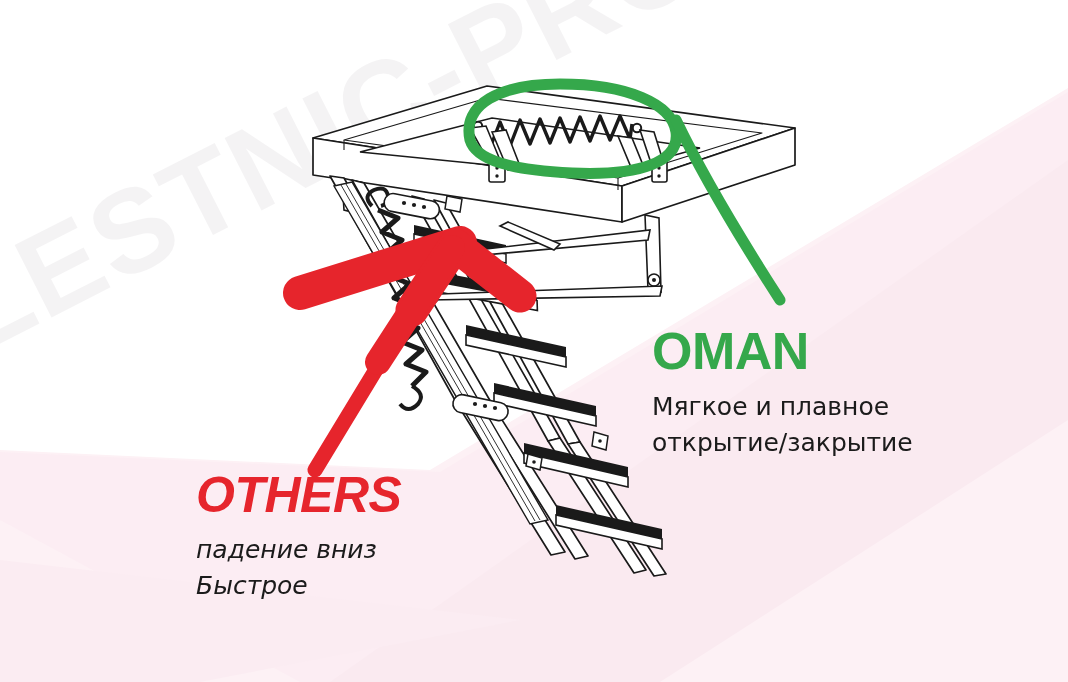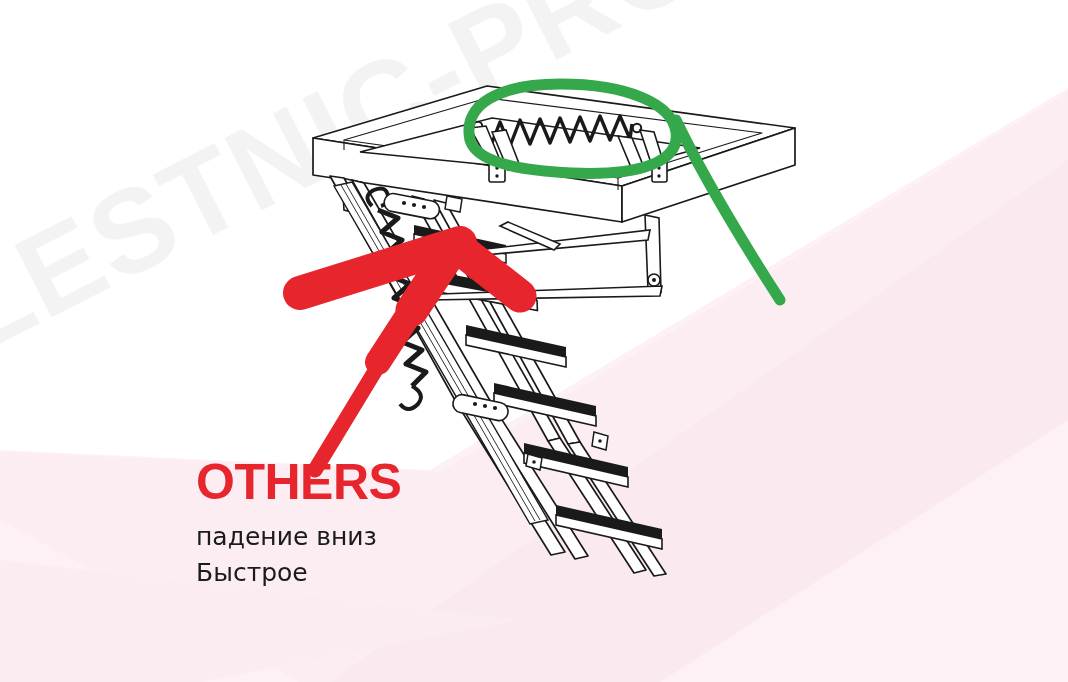--- a/index.html
+++ b/index.html
@@ -30,21 +30,21 @@
     white-space:nowrap;
     user-select:none;
   }
 
   
   .illo{position:absolute;left:0;top:0;width:1068px;height:682px;}
 
   
   .txt-block{position:absolute;}
   .block-oman{left:652px;top:325px;width:330px;}
-  .block-others{left:196px;top:457px;width:320px;}
+  .block-others{left:196px;top:470px;width:320px;font-style:italic;}
 
   .brand{
     font-family:"Liberation Sans","DejaVu Sans",sans-serif;
     font-weight:bold;
     font-size:52px;
     line-height:1.0;
     letter-spacing:-0.5px;
     margin:0 0 12px 0;
   }
   .brand.green{color:#35a84b;}
@@ -246,20 +246,27 @@
 
       <path d="M315,470 L400,330" stroke="#e6252c" stroke-width="15" stroke-linecap="round" fill="none"></path>
 
       <path d="M300,293 L460,243" stroke="#e6252c" stroke-width="34" stroke-linecap="round" fill="none"></path>
       <path d="M412,310 L455,245 L520,296" stroke="#e6252c" stroke-width="33" stroke-linecap="round" stroke-linejoin="round" fill="none"></path>
       <path d="M378,362 L452,248" stroke="#e6252c" stroke-width="26" stroke-linecap="round" fill="none"></path>
     </g>
 
   </svg>
 
+  <div class="txt-block block-oman">
+    <div class="brand green">OMAN</div>
+    <div class="desc">
+      <div>Мягкое и плавное</div>
+      <div>открытие/закрытие</div>
+    </div>
+  </div>
 
   <div class="txt-block block-others">
     <div class="brand red">OTHERS</div>
     <div class="desc">
       <div>падение вниз</div>
       <div>Быстрое</div>
     </div>
   </div>
 
 </div>

